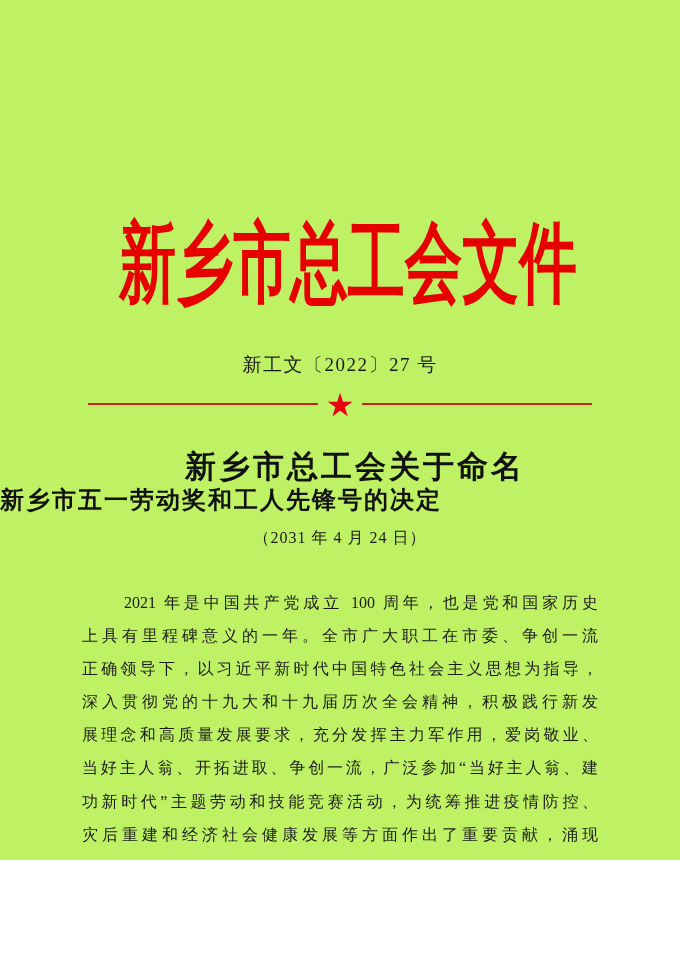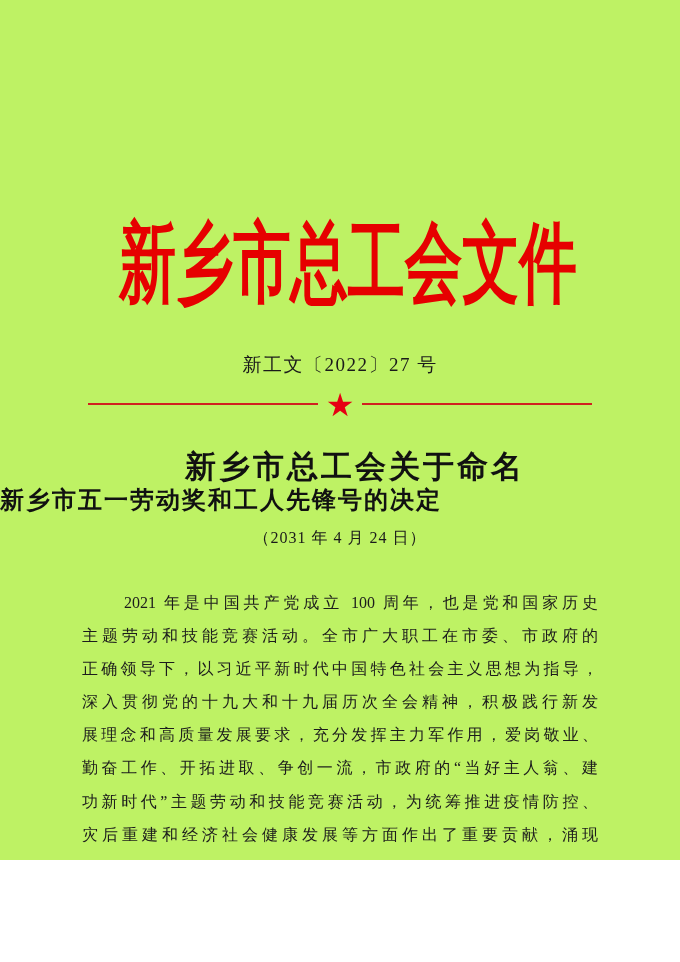--- a/index.html
+++ b/index.html
@@ -155,24 +155,24 @@
   </div>
 
   <div class="doc-title-1">新乡市总工会关于命名</div>
 
   <div class="doc-title-2">新乡市五一劳动奖和工人先锋号的决定</div>
 
   <div class="doc-date">（2031 年 4 月 24 日）</div>
 
   <div class="body-text">
     <div class="body-line indent">2021 年是中国共产党成立 100 周年，也是党和国家历史</div>
-    <div class="body-line">主题劳动和技能竞赛活动。全市广大职工在市委、市政府的</div>
+    <div class="body-line">上具有里程碑意义的一年。全市广大职工在市委、争创一流</div>
     <div class="body-line">正确领导下，以习近平新时代中国特色社会主义思想为指导，</div>
     <div class="body-line">深入贯彻党的十九大和十九届历次全会精神，积极践行新发</div>
     <div class="body-line">展理念和高质量发展要求，充分发挥主力军作用，爱岗敬业、</div>
-    <div class="body-line">勤奋工作、开拓进取、争创一流，市政府的“当好主人翁、建</div>
+    <div class="body-line">当好主人翁、开拓进取、争创一流，广泛参加“当好主人翁、建</div>
     <div class="body-line">功新时代”主题劳动和技能竞赛活动，为统筹推进疫情防控、</div>
     <div class="body-line">灾后重建和经济社会健康发展等方面作出了重要贡献，涌现</div>
   </div>
 
   <div class="page-number">— 1 —</div>
 
 </div>
 
 </body></html>

